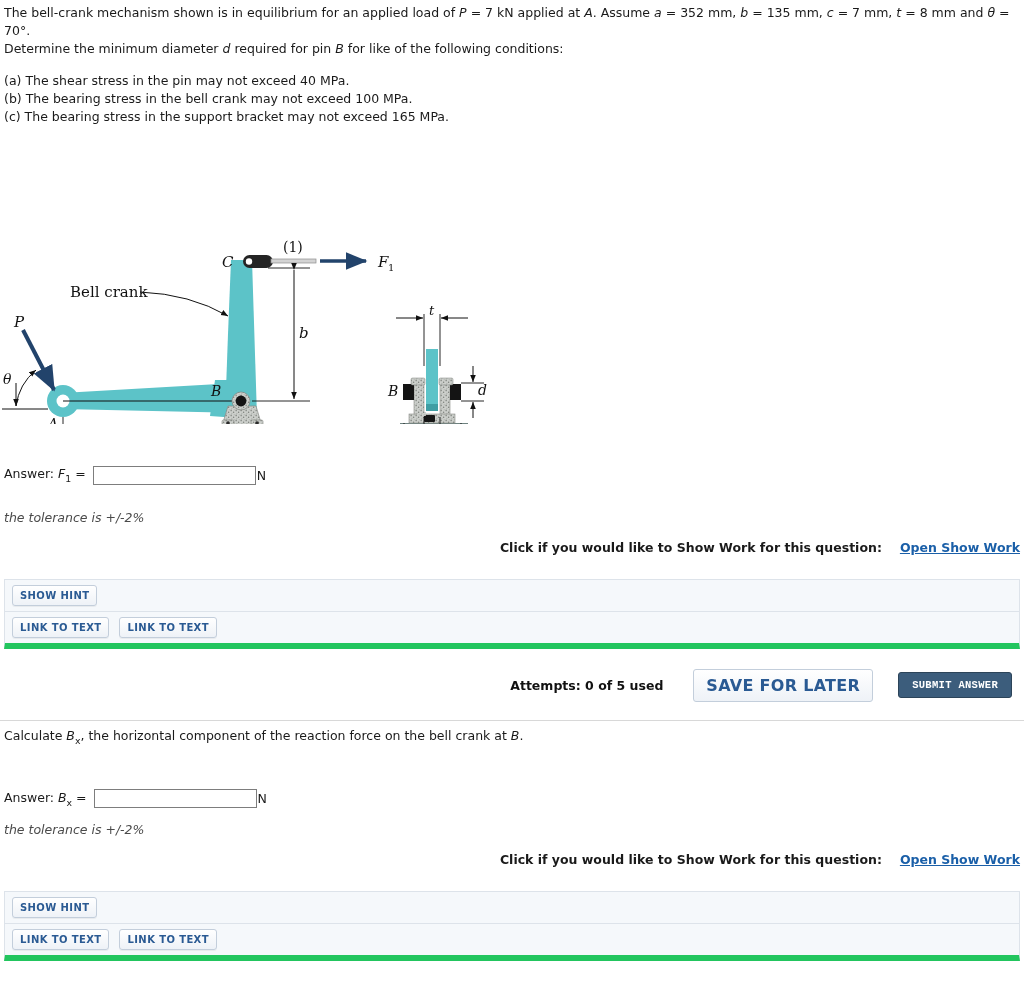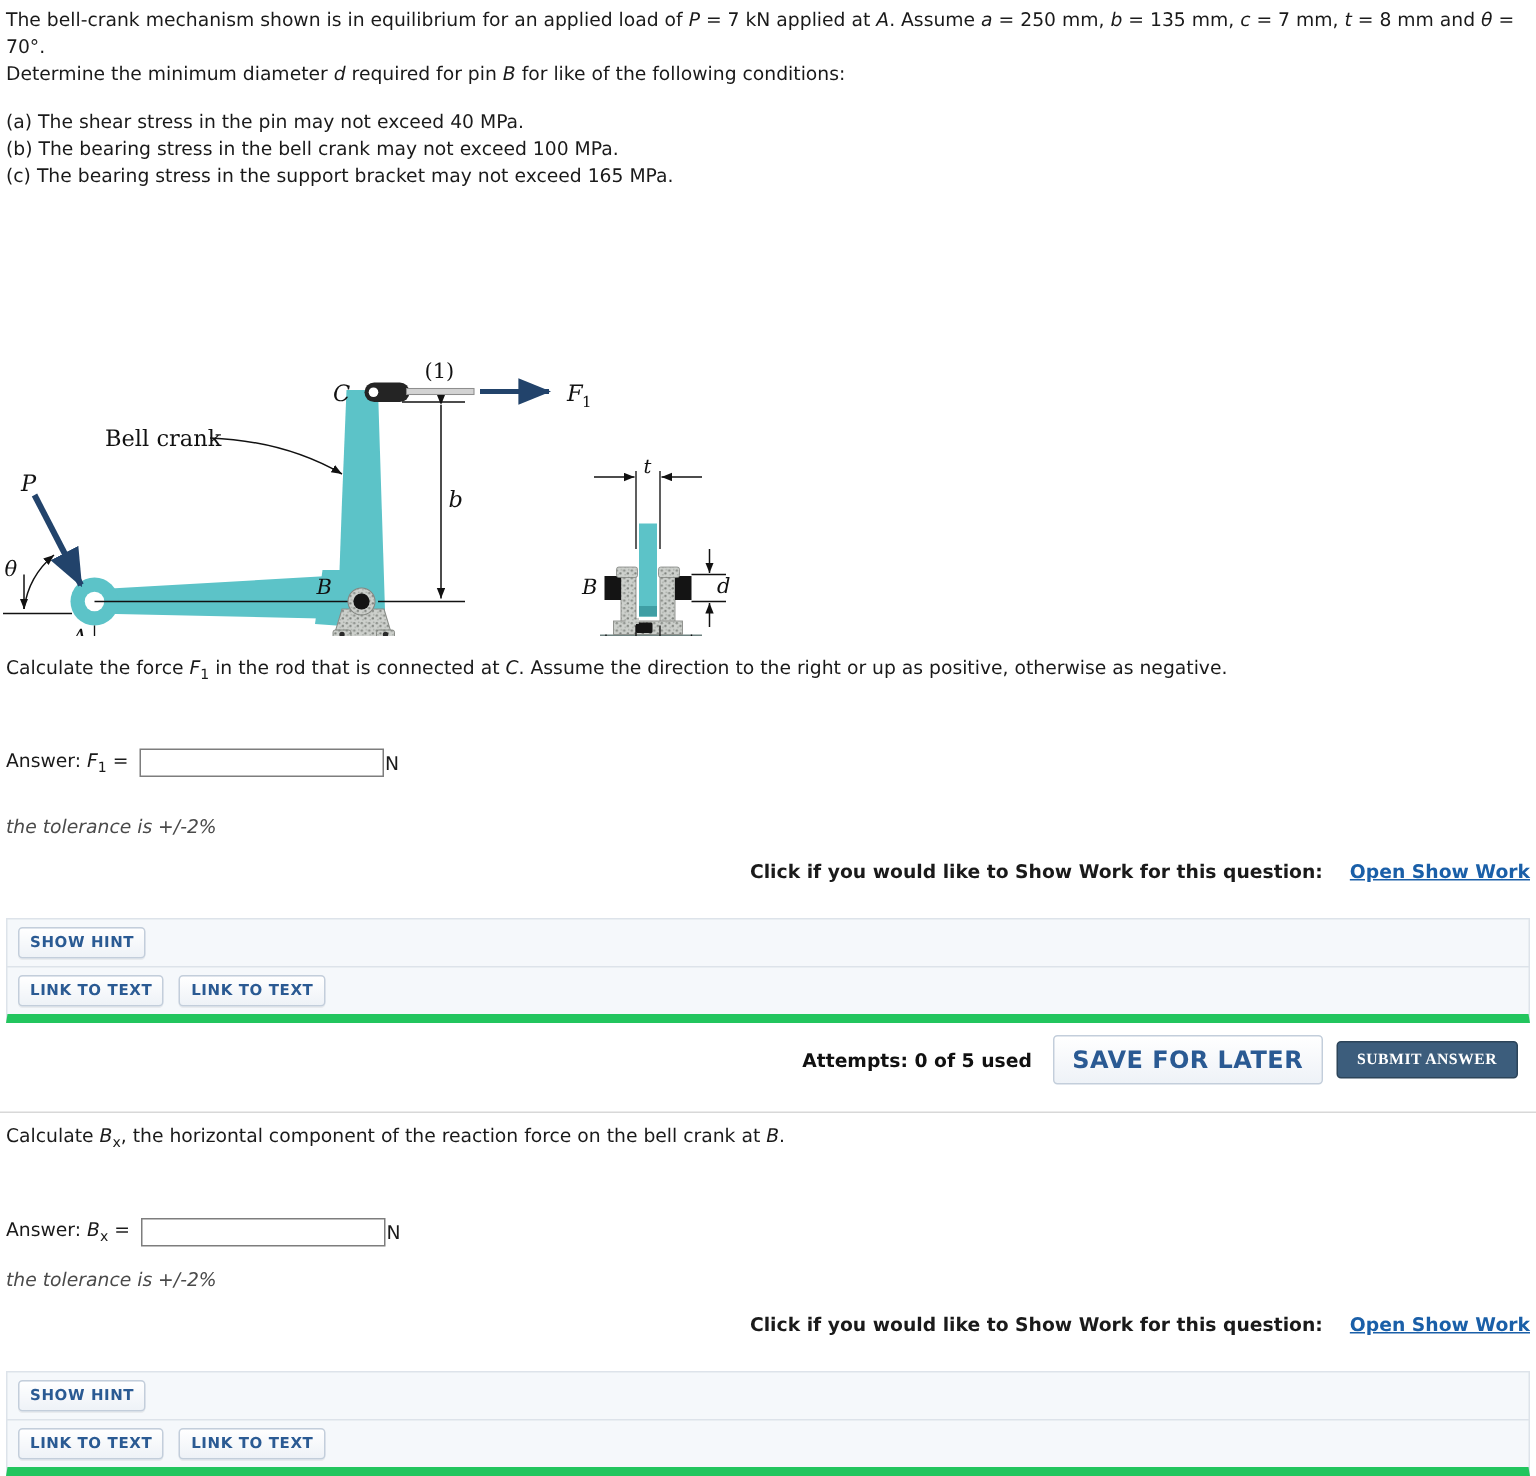--- a/index.html
+++ b/index.html
@@ -102,22 +102,23 @@
     cursor: pointer;
     margin-right: 6px;
     box-shadow: 0 1px 0 rgba(0,0,0,0.05);
   }
 
   
   .submit-row {
     display: flex;
     align-items: center;
     justify-content: flex-end;
-    margin-top: 8px;
+    margin-top: 20px;
     padding-right: 8px;
+    gap: 16px;
   }
   .attempts {
     font-weight: bold;
     font-size: 12.5px;
     margin-right: 14px;
     color: #111;
   }
   .btn-save {
     font-family: "DejaVu Sans", "Liberation Sans", sans-serif;
     font-size: 16px;
@@ -125,21 +126,21 @@
     letter-spacing: 0.3px;
     color: #2a5a93;
     background: linear-gradient(to bottom, #ffffff 0%, #eef2f7 100%);
     border: 1px solid #c3cedb;
     border-radius: 3px;
     padding: 6px 12px;
     cursor: pointer;
     margin-right: 9px;
   }
   .btn-submit {
-    font-family: Liberation Serif, serif;
+    font-family: Liberation Mono, monospace;
     font-size: 10.5px;
     font-weight: bold;
     letter-spacing: 0.3px;
     color: #ffffff;
     background: #3c5d7c;
     border: 1px solid #2c4459;
     border-radius: 3px;
     padding: 6px 13px;
     cursor: pointer;
   }
@@ -165,21 +166,21 @@
   .part-title {
     color: #e8540a;
     font-weight: bold;
     font-size: 13.5px;
   }
 </style>
 </head>
 <body>
 
 <div class="prompt">
-  <p><span>The bell-crank mechanism shown is in equilibrium for an applied load of </span><i>P</i><span> = 7 kN applied at </span><i>A</i><span>. Assume </span><i>a</i><span> = 250 mm, </span><i>b</i><span> = 135 mm, </span><i>c</i><span> = 7 mm, </span><i>t</i><span> = 8 mm and </span><i>θ</i><span> = 70°.</span></p>
+  <p><span>The bell-crank mechanism shown is in equilibrium for an applied load of </span><i>P</i><span> = 7 kN applied at </span><i>A</i><span>. Assume </span><i>a</i><span> = 352 mm, </span><i>b</i><span> = 135 mm, </span><i>c</i><span> = 7 mm, </span><i>t</i><span> = 8 mm and </span><i>θ</i><span> = 70°.</span></p>
   <p><span>Determine the minimum diameter </span><i>d</i><span> required for pin </span><i>B</i><span> for like of the following conditions:</span></p>
   <div class="conditions">
     <p>(a) The shear stress in the pin may not exceed 40 MPa.</p>
     <p>(b) The bearing stress in the bell crank may not exceed 100 MPa.</p>
     <p>(c) The bearing stress in the support bracket may not exceed 165 MPa.</p>
   </div>
 </div>
 
 <div class="figure-wrap">
 <svg class="figure-svg" width="1024" height="290" viewBox="0 0 1024 290" xmlns="http://www.w3.org/2000/svg">
@@ -325,21 +326,20 @@
     <line x1="404" y1="338" x2="423" y2="338" stroke="#111" stroke-width="1" marker-start="url(#arrHeadS)"></line>
     <line x1="425" y1="338" x2="439" y2="338" stroke="#111" stroke-width="1" marker-start="url(#arrHeadS)" marker-end="url(#arrHeadS)"></line>
     <line x1="461" y1="338" x2="442" y2="338" stroke="#111" stroke-width="1" marker-start="url(#arrHeadS)"></line>
   </g>
   <text x="387" y="337" font-family="'DejaVu Serif','Liberation Serif',serif" font-size="14" font-style="italic" fill="#111">c</text>
   <text x="449" y="337" font-family="'DejaVu Serif','Liberation Serif',serif" font-size="14" font-style="italic" fill="#111">c</text>
 </svg>
 </div>
 
 <div class="qbody">
-  <div class="qtext"><span>Calculate the force </span><i>F</i><sub>1</sub><span> in the rod that is connected at </span><i>C</i><span>. Assume the direction to the right or up as positive, otherwise as negative.</span></div>
 
   <div class="answer-row">
     <span class="answer-label"><span>Answer: </span><i>F</i><sub>1</sub><span> =</span></span>
     <input class="answer-input" type="text" value="" style="">
     <span class="unit">N</span>
   </div>
 
   <div class="tolerance">the tolerance is +/-2%</div>
 
   <div class="showwork-row"><span>Click if you would like to Show Work for this question:</span><span class="showwork-link">Open Show Work</span></div>

